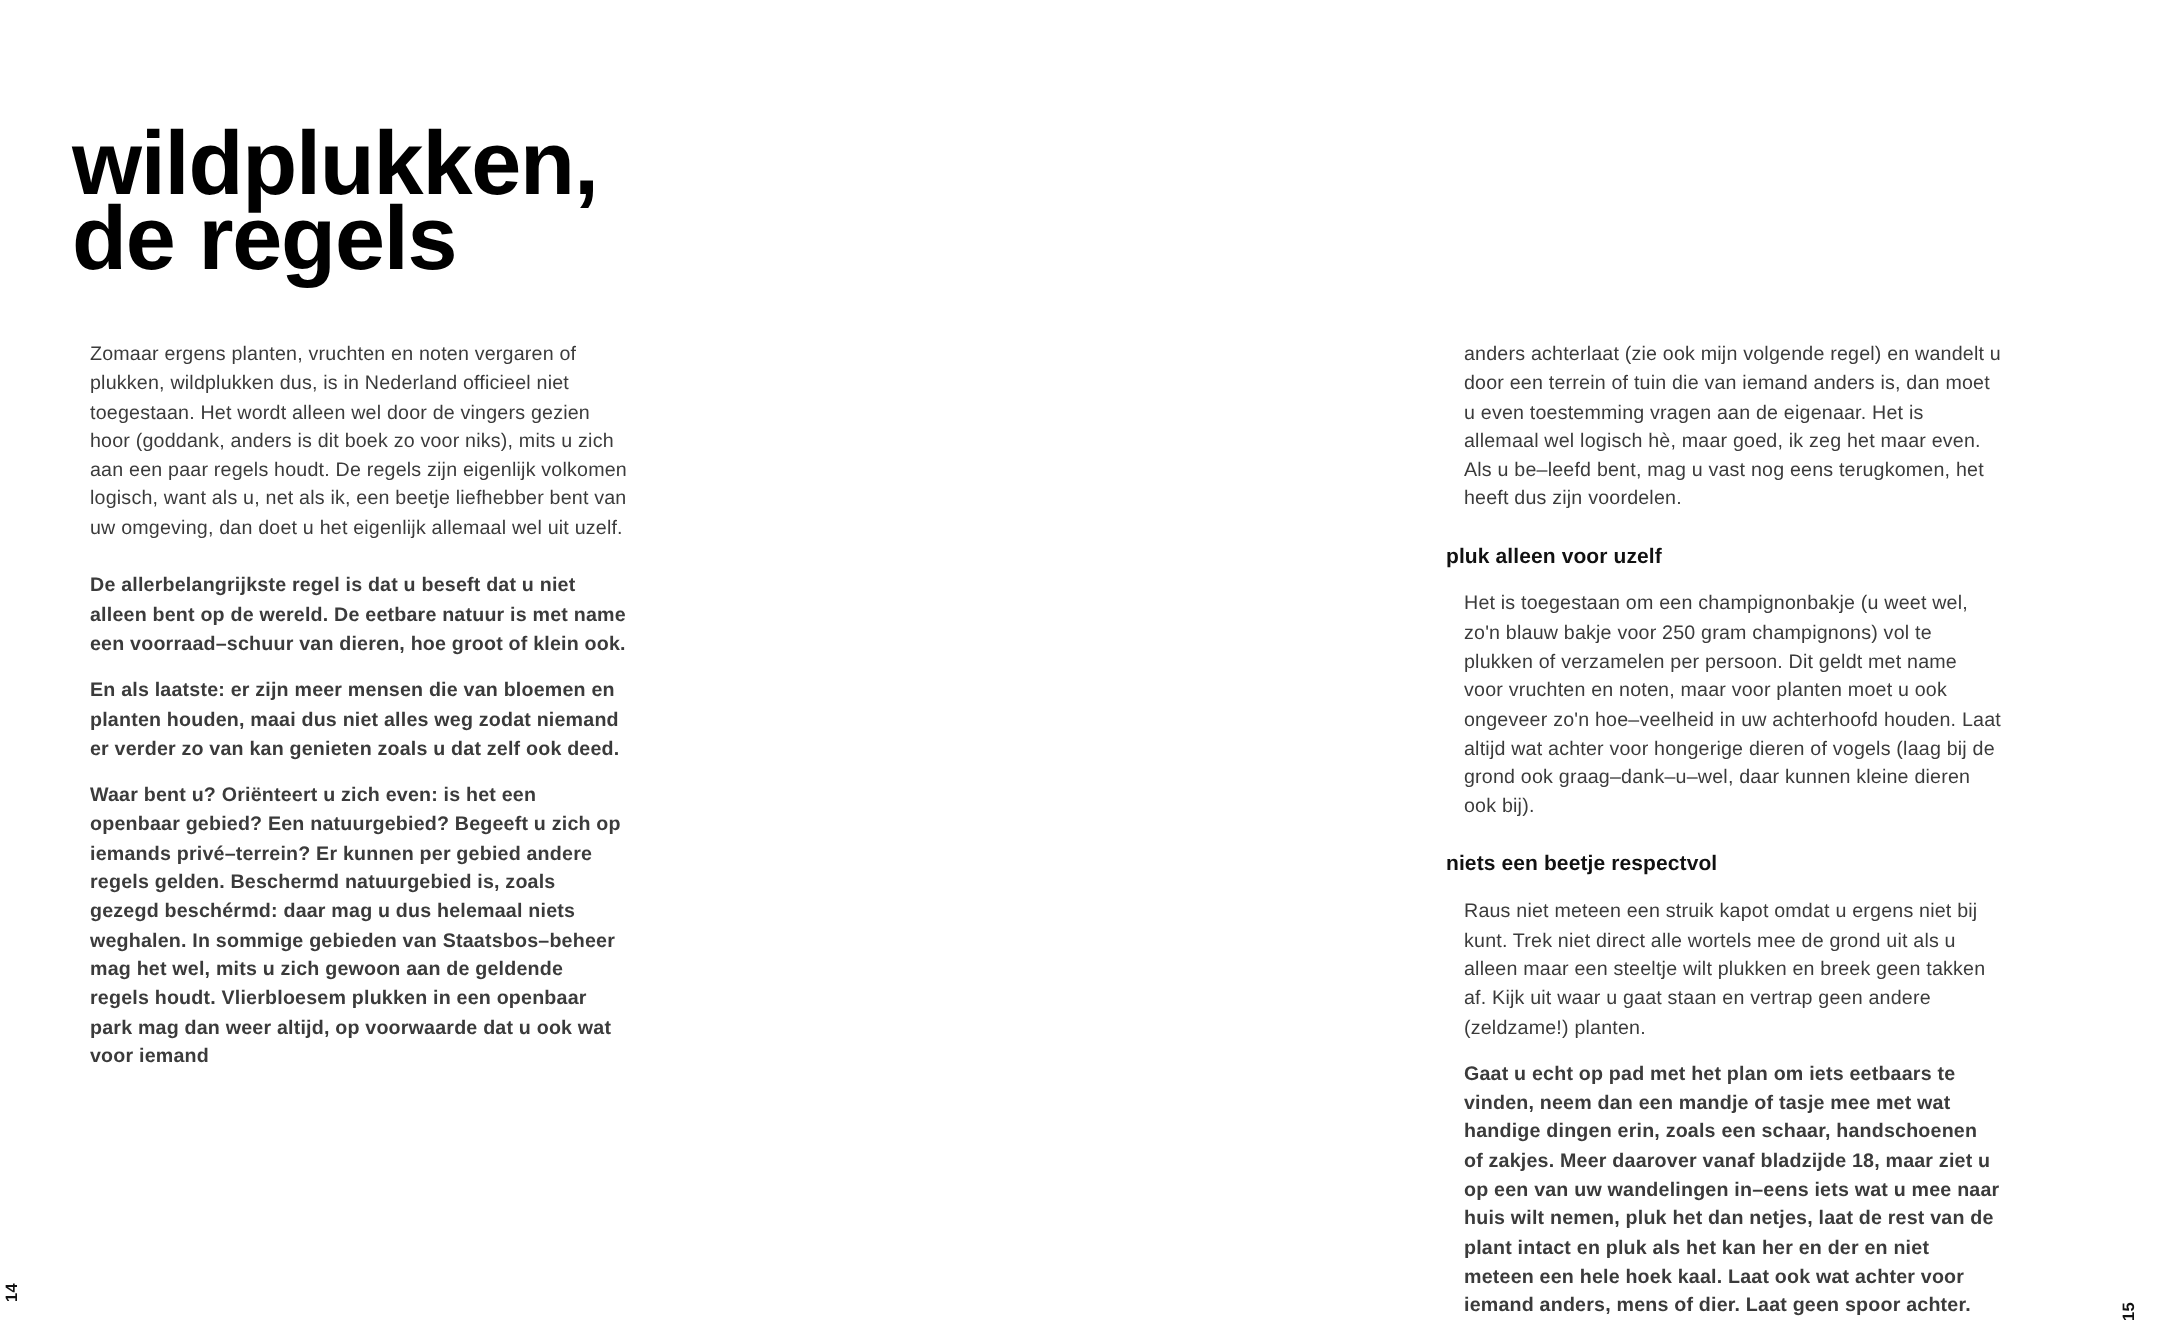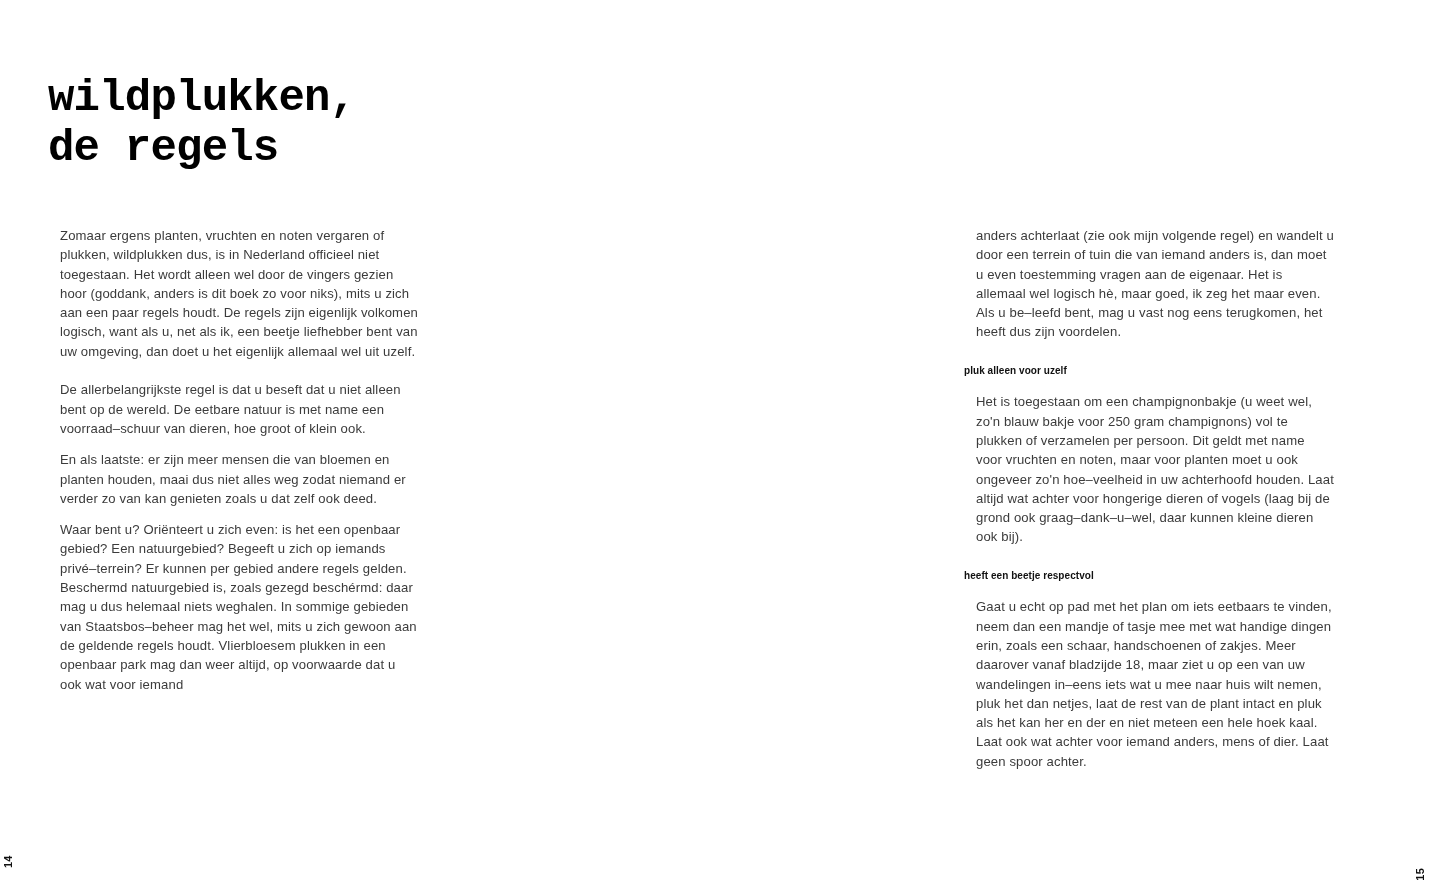--- a/index.html
+++ b/index.html
@@ -15,23 +15,23 @@
     font-family: "Liberation Sans", sans-serif;
     overflow: hidden;
   }
 
   
   .page-title {
     position: absolute;
     left: 48px;
     top: 44px;
     width: 560px;
-    font-family: Liberation Mono, monospace;
+    font-family: Liberation Sans, sans-serif;
     font-weight: 700;
-    font-size: 44px;
+    font-size: 60px;
     line-height: 50px;
     letter-spacing: -0.8px;
     color: #000000;
     white-space: pre-line;
   }
 
   
   .col {
     position: absolute;
     top: 214px;
@@ -42,25 +42,25 @@
 
   .para {
     font-size: 13.1px;
     line-height: 19.3px;
     color: #3b3b3b;
     margin: 12px;
     letter-spacing: 0.01em;
     white-space: pre-line;
     text-align: left;
   }
-  .para + .para { margin-top: 0px; }
+  .para + .para { margin-top: 0px; font-weight: bold; }
   .para.gap { margin-top: 19.3px; }
 
   .subhead {
-    font-size: 10px;
+    font-size: 14px;
     line-height: 19.3px;
     font-weight: 700;
     color: #111111;
     margin: 0;
     letter-spacing: 0.005em;
   }
   .subhead.gap { margin-top: 19.3px; }
 
   
   .folio {
@@ -107,22 +107,23 @@
 
   <div class="col col-right">
 
     <p class="para">anders achterlaat (zie ook mijn volgende regel) en wandelt u door een terrein of tuin die van iemand anders is, dan moet u even toestemming vragen aan de eigenaar. Het is allemaal wel logisch hè, maar goed, ik zeg het maar even. Als u be–leefd bent, mag u vast nog eens terugkomen, het heeft dus zijn voordelen.</p>
 
     <h2 class="subhead gap">pluk alleen voor uzelf</h2>
 
     <p class="para">Het is toegestaan om een champignonbakje (u weet wel, zo'n blauw bakje voor 250 gram champignons) vol te plukken of verzamelen per persoon. Dit geldt met name voor vruchten en noten, maar voor planten moet u ook ongeveer zo'n hoe–veelheid in uw achterhoofd houden. Laat altijd wat achter voor hongerige dieren of vogels (laag bij de grond ook graag–dank–u–wel, daar kunnen kleine dieren ook bij).</p>
 
 
-    <h2 class="subhead gap">heeft een beetje respectvol</h2>
+    <h2 class="subhead gap">niets een beetje respectvol</h2>
 
+    <p class="para">Raus niet meteen een struik kapot omdat u ergens niet bij kunt. Trek niet direct alle wortels mee de grond uit als u alleen maar een steeltje wilt plukken en breek geen takken af. Kijk uit waar u gaat staan en vertrap geen andere (zeldzame!) planten.</p>
 
     <p class="para">Gaat u echt op pad met het plan om iets eetbaars te vinden, neem dan een mandje of tasje mee met wat handige dingen erin, zoals een schaar, handschoenen of zakjes. Meer daarover vanaf bladzijde 18, maar ziet u op een van uw wandelingen in–eens iets wat u mee naar huis wilt nemen, pluk het dan netjes, laat de rest van de plant intact en pluk als het kan her en der en niet meteen een hele hoek kaal. Laat ook wat achter voor iemand anders, mens of dier. Laat geen spoor achter.</p>
   </div>
 
   <div class="folio folio-left">14</div>
 
   <div class="folio folio-right">15</div>
 
 </div>
 

